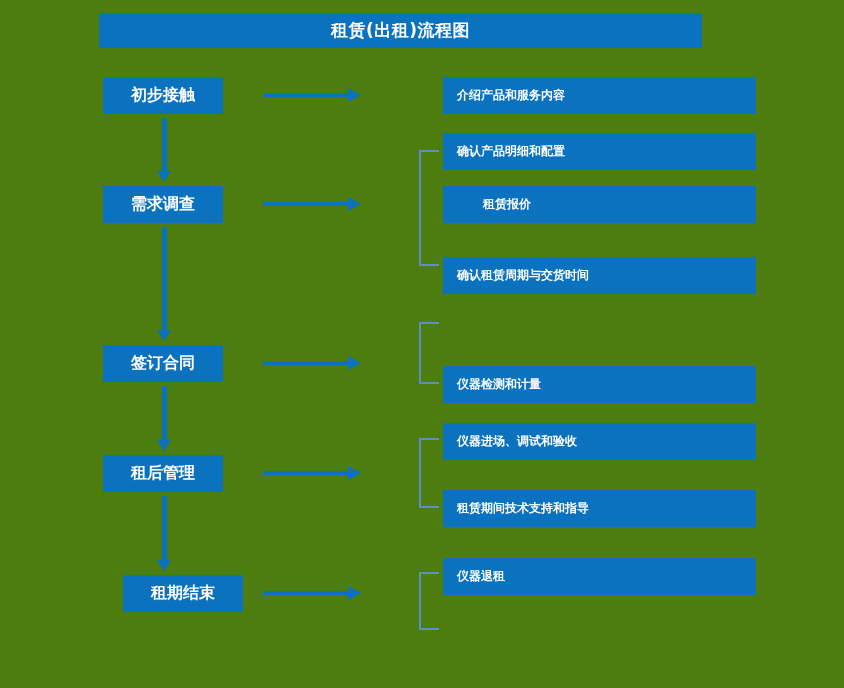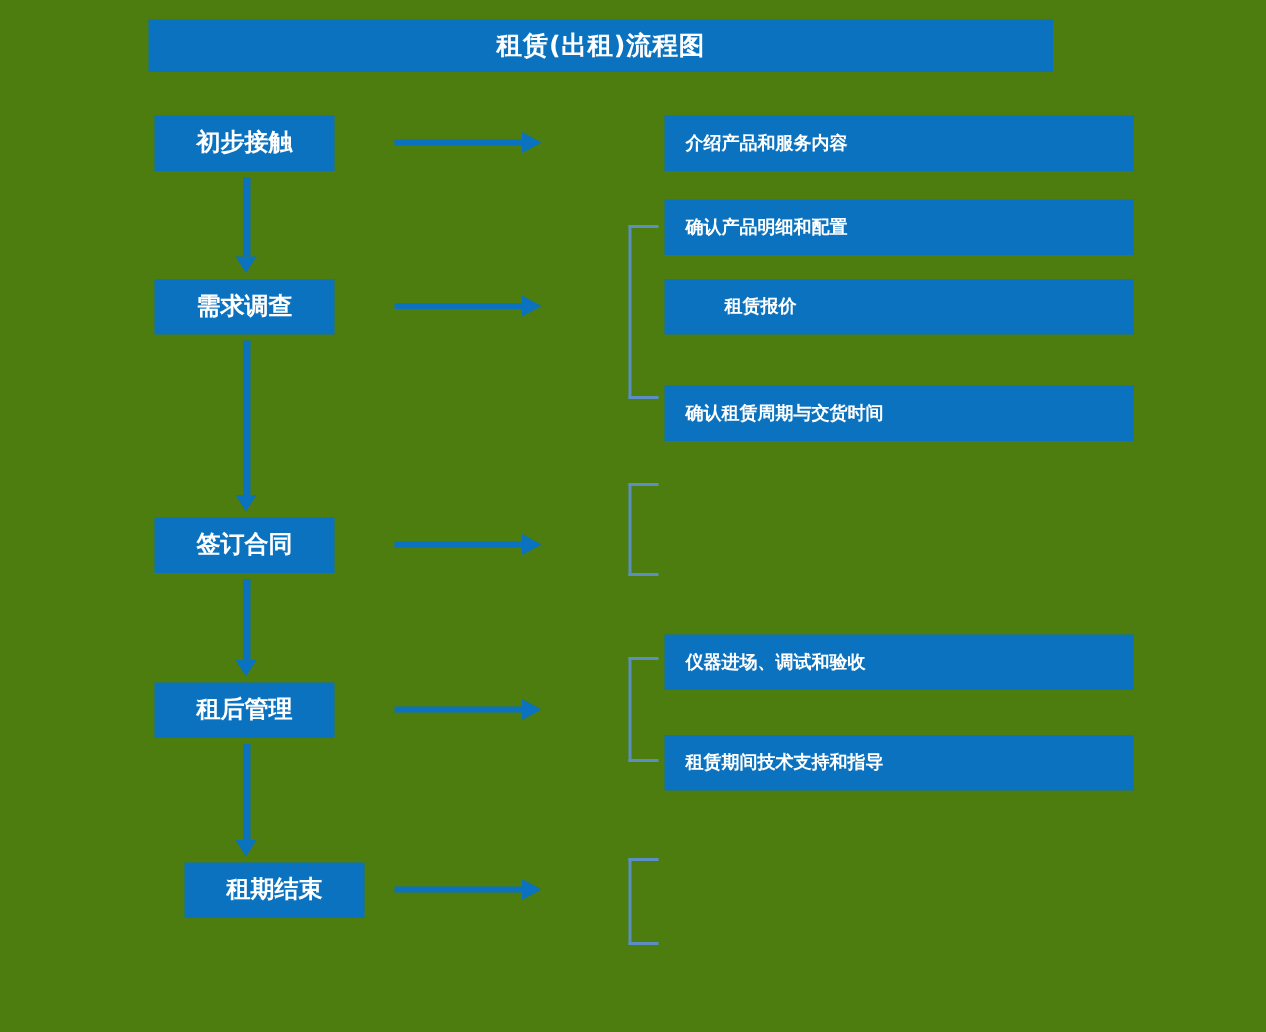--- a/index.html
+++ b/index.html
@@ -196,20 +196,22 @@
 
   <div class="node detail" style="top:77px;">介绍产品和服务内容</div>
 
   <div class="node detail" style="top:133px;">确认产品明细和配置</div>
 
   <div class="node detail" style="top:186px;padding-left:40px;">租赁报价</div>
 
   <div class="node detail" style="top:245px;margin-top:12px;">确认租赁周期与交货时间</div>
 
 
+  <div class="node detail" style="top:366px;">仪器检测和计量</div>
 
   <div class="node detail" style="top:423px;">仪器进场、调试和验收</div>
 
   <div class="node detail" style="top:490px;">租赁期间技术支持和指导</div>
 
+  <div class="node detail" style="top:558px;">仪器退租</div>
 
 
 </div>
 
 </body></html>

